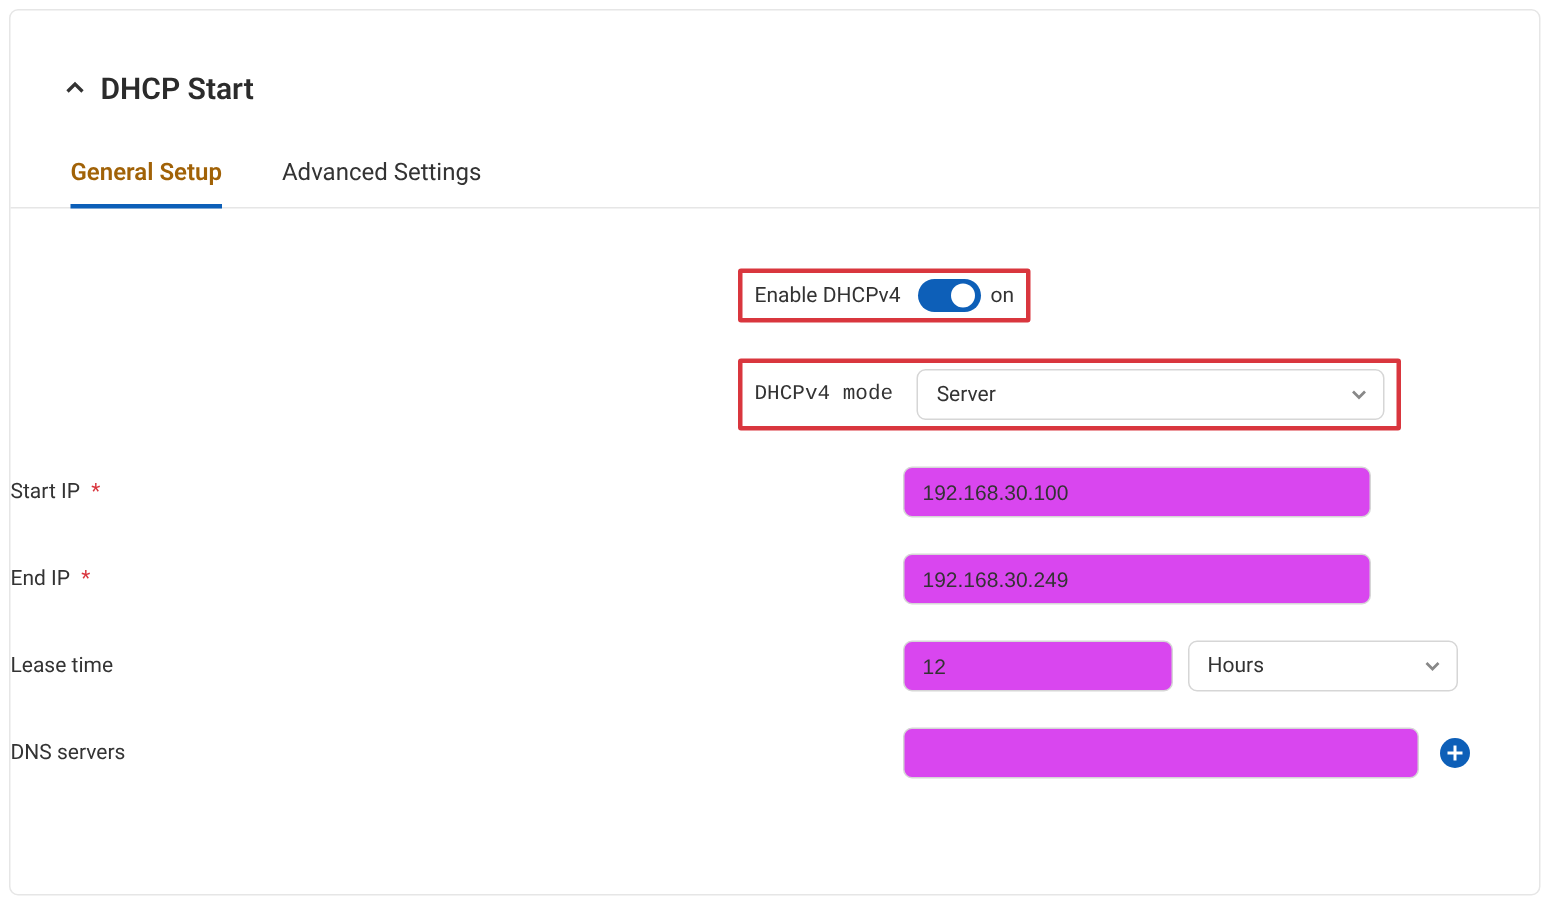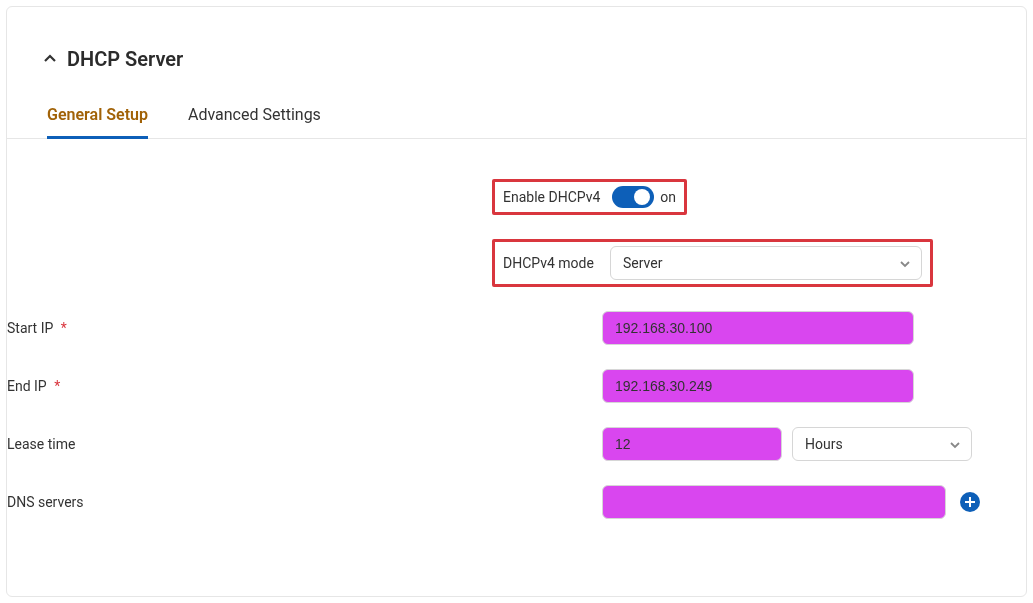--- a/index.html
+++ b/index.html
@@ -191,21 +191,21 @@
 <body>
 
 <div class="panel">
 
   <div class="section-header">
     <span class="chevron-icon">
       <svg width="14" height="10" viewBox="0 0 14 10">
           <polyline points="2,7 7,2 12,7"></polyline>
         </svg>
     </span>
-    <span class="section-title">DHCP Server</span>
+    <span class="section-title">DHCP Start</span>
   </div>
 
   <div class="tabs">
     <div class="tab active">General Setup</div>
     <div class="tab">Advanced Settings</div>
   </div>
 
   <div class="form-area">
 
     <div class="form-row">
@@ -218,21 +218,21 @@
           </span>
           <span class="toggle-state">on</span>
         </div>
       </div>
     </div>
 
     <div class="form-row">
       <div class="form-label" style="padding-right:0; width:485px;"></div>
       <div class="form-control">
         <div class="highlight" style="gap:8px;">
-          <span style="margin-right:8px;">DHCPv4 mode</span>
+          <span style="margin-right:8px;font-family:Liberation Mono, monospace;">DHCPv4 mode</span>
           <div class="select w-312">
             <span>Server</span>
             <span class="select-caret">
               <svg width="12" height="8" viewBox="0 0 12 8">
                   <polyline points="2,2 6,6 10,2"></polyline>
                 </svg>
             </span>
           </div>
         </div>
       </div>

